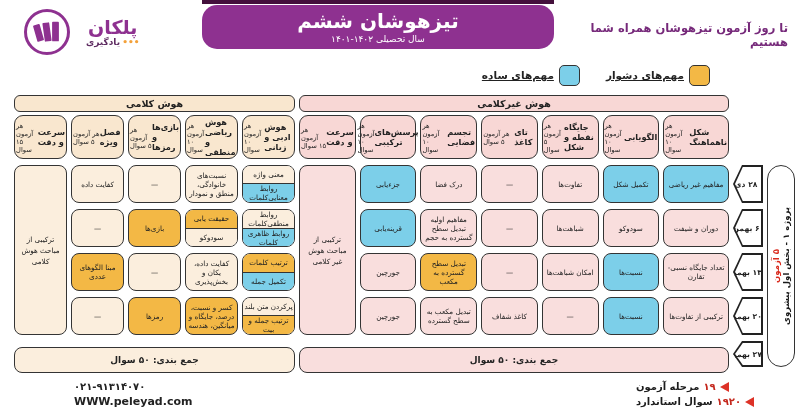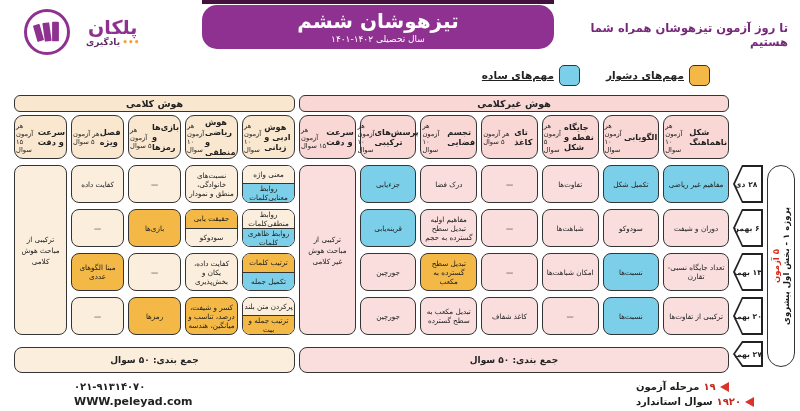--- a/index.html
+++ b/index.html
@@ -257,21 +257,21 @@
           <div class="col-head">
             <div class="ch-title">هوش ریاضی و منطقی</div>
             <div class="ch-sub">هر آزمون ۱۰ سوال</div>
           </div>
           <div class="cell c-base">نسبت‌های خانوادگی، منطق و نمودار</div>
           <div class="cell split">
             <div class="half c-orange">حقیقت یابی</div>
             <div class="half c-base">سودوکو</div>
           </div>
           <div class="cell c-base">کفایت داده، یکان و بخش‌پذیری</div>
-          <div class="cell c-orange">کسر و شیفت، درصد، تناسب و میانگین، هندسه</div>
+          <div class="cell c-orange">کسر و نسبت، درصد، جایگاه و میانگین، هندسه</div>
         </div>
         <div class="col">
           <div class="col-head">
             <div class="ch-title">بازی‌ها و رمزها</div>
             <div class="ch-sub">هر آزمون ۵ سوال</div>
           </div>
           <div class="cell c-base">—</div>
           <div class="cell c-orange">بازی‌ها</div>
           <div class="cell c-base">—</div>
           <div class="cell c-orange">رمزها</div>

